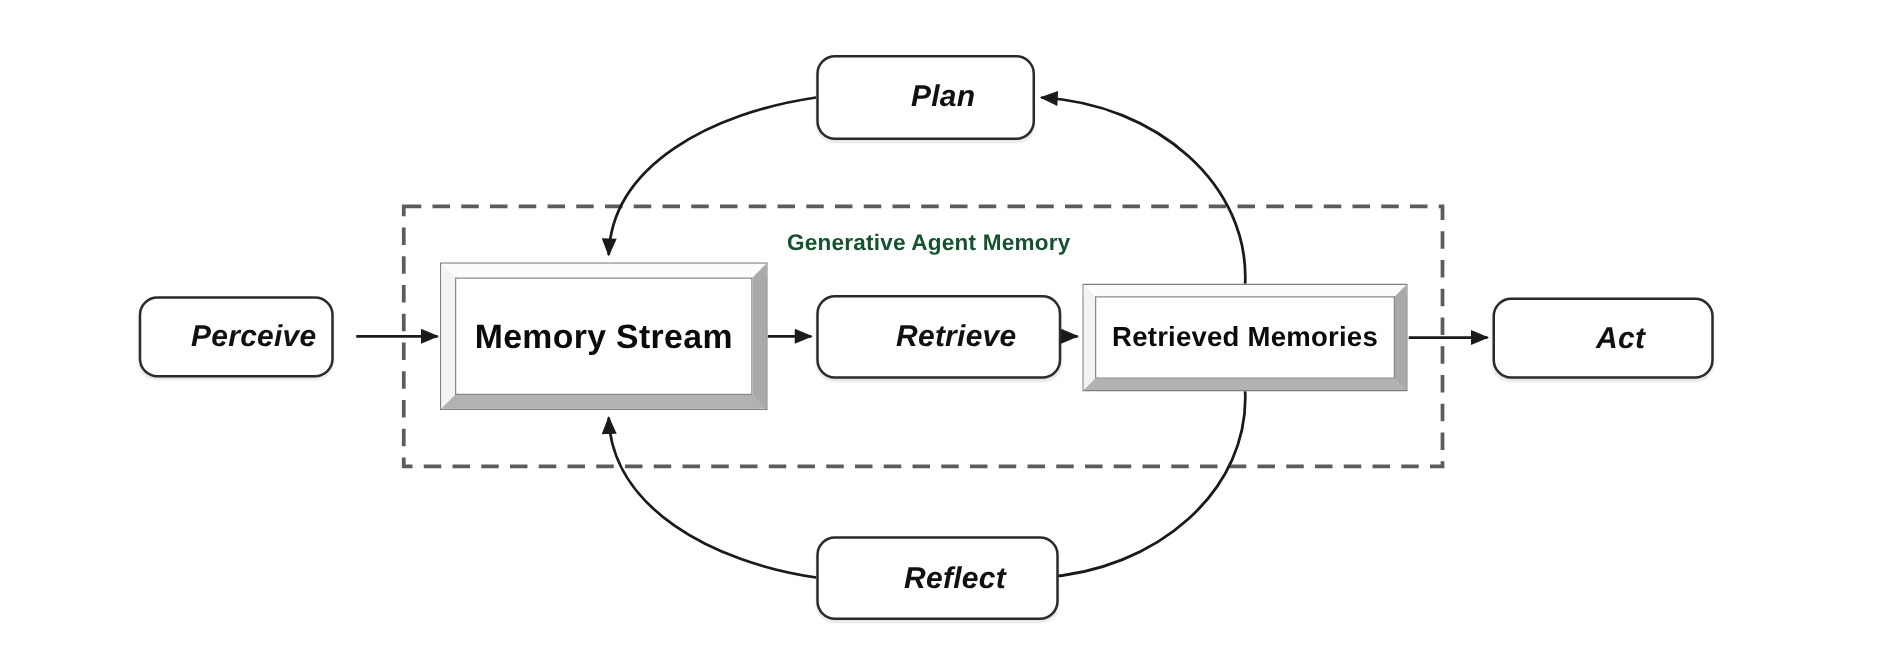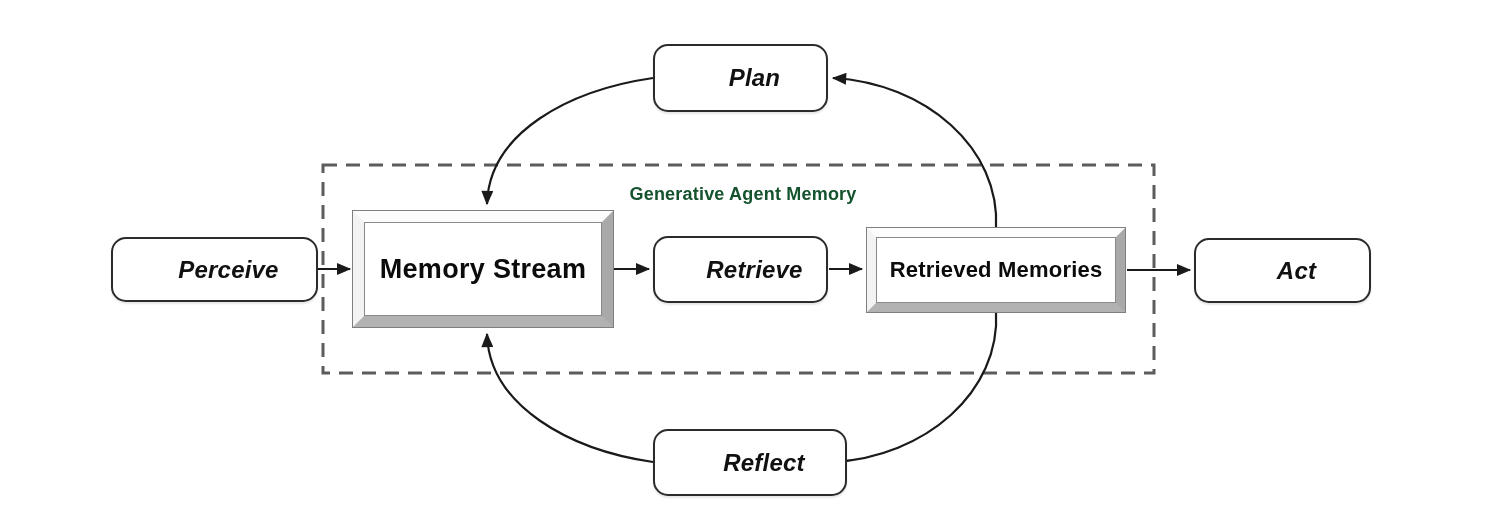--- a/index.html
+++ b/index.html
@@ -83,23 +83,23 @@
     left: 743px;
     top: 184px;
     transform: translateX(-50%);
     font-weight: 700;
     font-size: 18px;
     color: #14532d;
     white-space: nowrap;
     letter-spacing: 0.2px;
   }
   
-  .n-perceive { left: 111px; top: 237px; width: 207px; height: 65px; }
+  .n-perceive { left: 111px; top: 237px; width: 156px; height: 65px; }
   .n-plan     { left: 653px; top: 44px;  width: 175px; height: 68px; }
-  .n-retrieve { left: 653px; top: 236px; width: 175px; height: 67px; }
+  .n-retrieve { left: 653px; top: 236px; width: 196px; height: 67px; }
   .n-reflect  { left: 653px; top: 429px; width: 194px; height: 67px; }
   .n-act      { left: 1194px; top: 238px; width: 177px; height: 65px; }
   .n-ms       { left: 352px; top: 210px; width: 262px; height: 118px; }
   .n-rm       { left: 866px; top: 227px; width: 260px; height: 86px; }
 </style>
 </head>
 <body>
 
 <div class="canvas">
 

